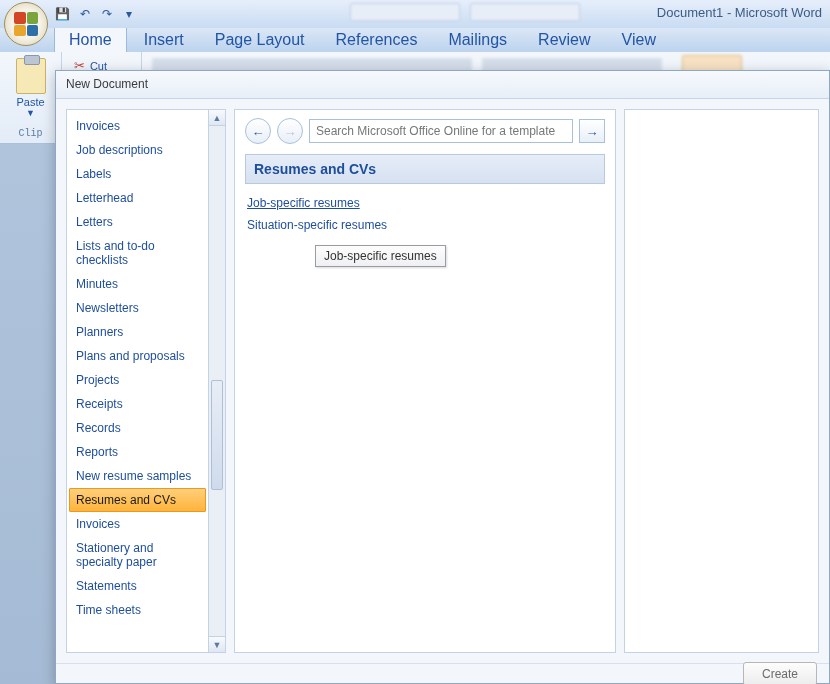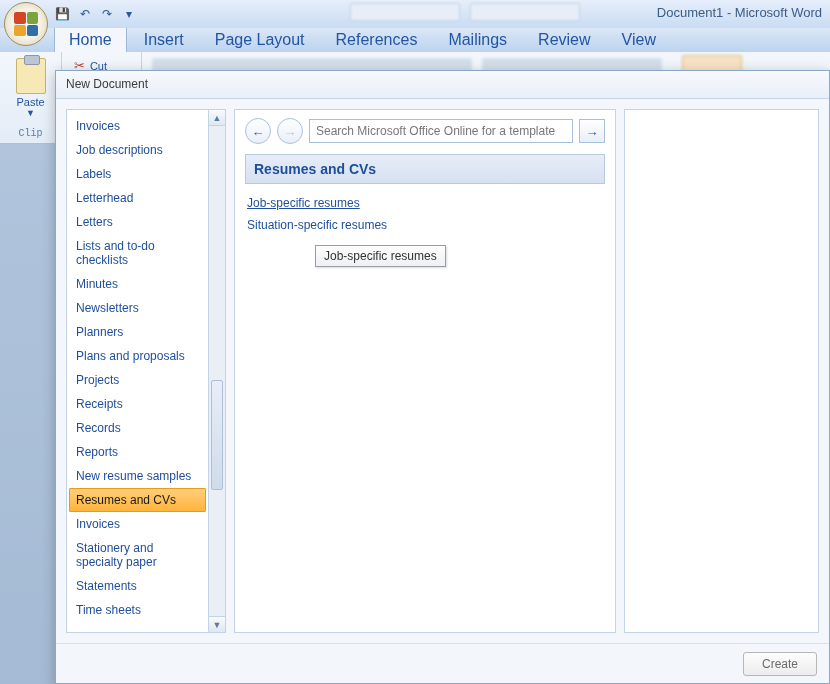--- a/index.html
+++ b/index.html
@@ -35,21 +35,21 @@
   .ribbon-blur { flex:1; position:relative; overflow:hidden;}
   .ribbon-blur .blurbox { position:absolute; background:#d4deea; border-radius:2px; filter:blur(1.5px);}
   
   
   .doc-area { position:absolute; top:144px; left:0; right:0; bottom:0; background: linear-gradient(#b0c4dc, #a5bad4);}
   
   
   .dialog { position:absolute; left:55px; top:70px; width:775px; height:614px; background:#f3f6fb; border:1px solid #8da8c6; box-shadow: 0 3px 12px rgba(0,0,0,0.25); display:flex; flex-direction:column;}
   .dlg-title { height:28px; background:linear-gradient(#f6f9fd,#e8eff8); border-bottom:1px solid #c5d5e8; padding:6px 10px; color:#3b3b3b; font-size:12px;}
   .dlg-body { flex:1; display:flex; padding:10px; gap:8px; overflow:hidden;}
-  .dlg-footer { height:40px; border-top:1px solid #d7e0ec; display:flex; align-items:center; justify-content:flex-end; padding:0 12px;}
+  .dlg-footer { height:20px; border-top:1px solid #d7e0ec; display:flex; align-items:center; justify-content:flex-end; padding:0 12px;}
   .create-btn { padding:4px 18px; background:linear-gradient(#fdfdfd,#ececec); border:1px solid #b7b7b7; border-radius:3px; color:#6b6b6b; font-size:12px;}
   
   
   .cat-wrap { width:160px; display:flex;}
   .cat-list { flex:1; background:#fff; border:1px solid #c3d2e5; overflow-y:auto; padding:4px 2px;}
   .cat-item { padding:5px 7px; color:#1e4e9b; font-size:12px; cursor:pointer; border-radius:1px;}
   .cat-item.selected { background:linear-gradient(#ffcf7a,#ffb43b); border:1px solid #e79a1e; color:#1b1b1b; padding:4px 6px;}
   .cat-scroll { width:17px; background:#eaeef5; border:1px solid #c3d2e5; border-left:none; position:relative;}
   .cat-scroll .arrow { position:absolute; left:0; right:0; height:16px; background:linear-gradient(#f8fafd,#dfe7f2); text-align:center; font-size:9px; color:#5a7ba3; line-height:16px;}
   .cat-scroll .arrow.up{ top:0; border-bottom:1px solid #c3d2e5;}

